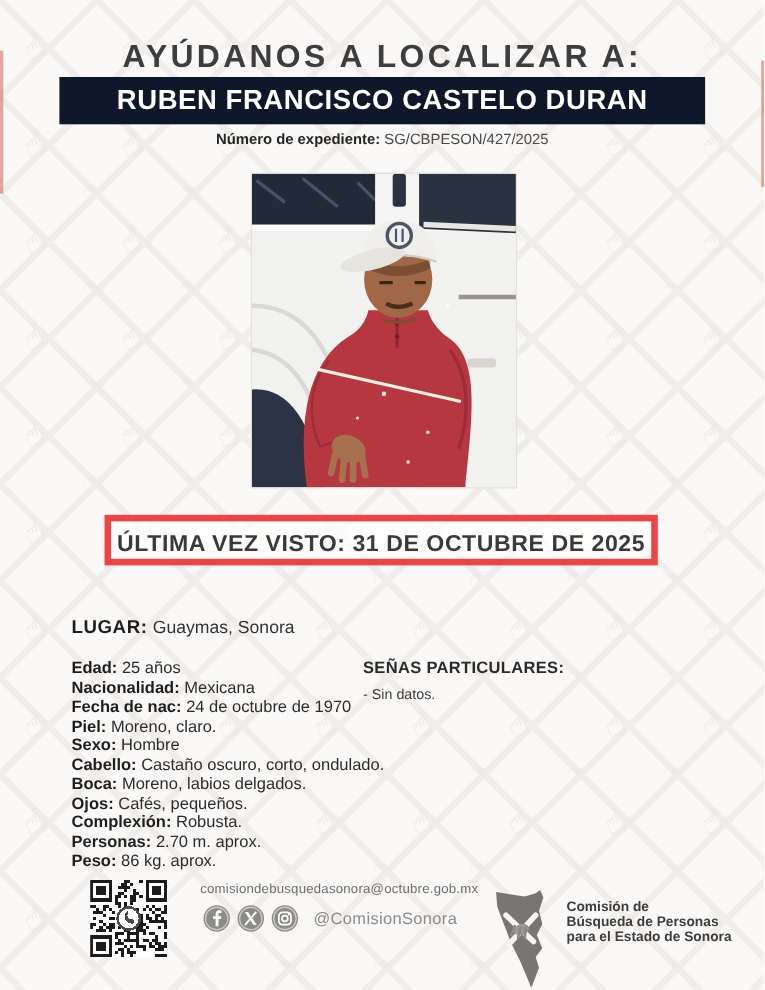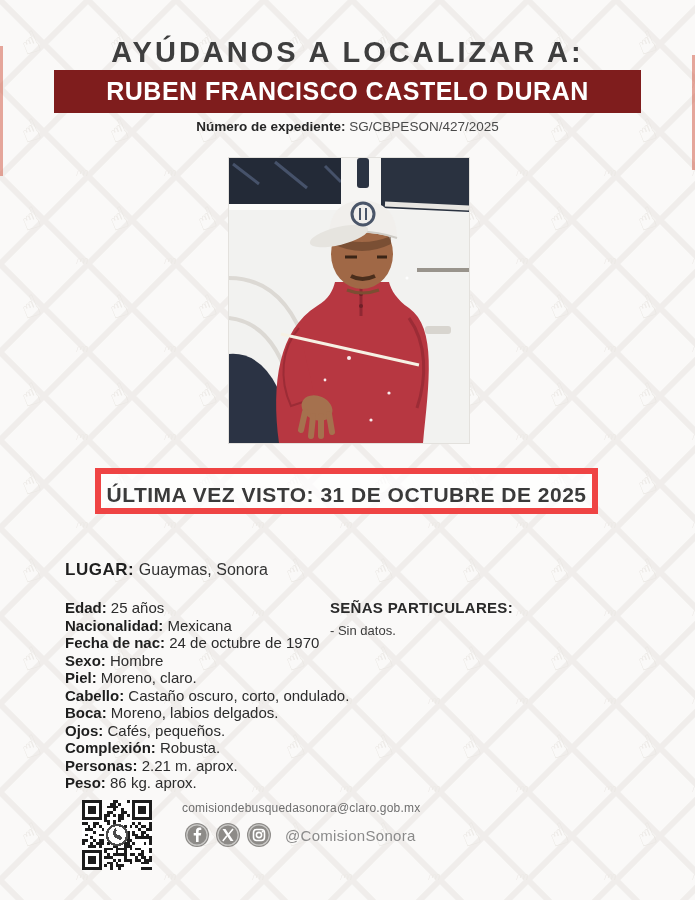--- a/index.html
+++ b/index.html
@@ -15,21 +15,21 @@
   .edge-tick.right{right:0;top:55px;height:115px;}
 
   .layer{position:absolute;z-index:2;}
 
   .main-title{
     left:0;right:0;top:36px;text-align:center;
     font-size:29px;font-weight:800;letter-spacing:3px;color:#3e3e3e;
     white-space:nowrap;
   }
   .name-banner{
-    left:54px;right:54px;top:70px;height:43px;background:#7f1d1d;
+    left:54px;right:54px;top:70px;height:43px;background:#0f172a;
     text-align:center;line-height:43px;
     font-size:25px;font-weight:800;letter-spacing:.5px;color:#ffffff;
     white-space:nowrap;
   }
   .case-line{left:0;right:0;top:119px;text-align:center;font-size:13.5px;color:#3a3a3a;}
   .case-line .lbl{font-weight:bold;color:#262626;}
   .case-line .val{color:#4a4a4a;}
 
   .photo-frame{
     left:228px;top:157px;width:242px;height:287px;
@@ -163,27 +163,27 @@
 
   <div class="layer location-line">
     <span class="lbl">LUGAR:</span>
     <span class="val">Guaymas, Sonora</span>
   </div>
 
   <div class="layer details">
     <div><span class="lbl">Edad:</span> <span>25 años</span></div>
     <div><span class="lbl">Nacionalidad:</span> <span>Mexicana</span></div>
     <div><span class="lbl">Fecha de nac:</span> <span>24 de octubre de 1970</span></div>
+    <div><span class="lbl">Piel:</span> <span>Moreno, claro.</span></div>
     <div><span class="lbl">Sexo:</span> <span>Hombre</span></div>
-    <div><span class="lbl">Piel:</span> <span>Moreno, claro.</span></div>
     <div><span class="lbl">Cabello:</span> <span>Castaño oscuro, corto, ondulado.</span></div>
     <div><span class="lbl">Boca:</span> <span>Moreno, labios delgados.</span></div>
     <div><span class="lbl">Ojos:</span> <span>Cafés, pequeños.</span></div>
     <div><span class="lbl">Complexión:</span> <span>Robusta.</span></div>
-    <div><span class="lbl">Personas:</span> <span>2.21 m. aprox.</span></div>
+    <div><span class="lbl">Personas:</span> <span>2.70 m. aprox.</span></div>
     <div><span class="lbl">Peso:</span> <span>86 kg. aprox.</span></div>
   </div>
 
   <div class="layer signs">
     <div class="heading">SEÑAS PARTICULARES:</div>
     <div class="value">- Sin datos.</div>
   </div>
 
   <div class="layer footer-contact">
     <div class="qr">
@@ -360,21 +360,21 @@
           <rect x="19" y="1" width="5" height="5" fill="#ffffff"></rect>
           <rect x="20" y="2" width="3" height="3" fill="#1c1c1c"></rect>
           <rect x="0" y="18" width="7" height="7" fill="#1c1c1c"></rect>
           <rect x="1" y="19" width="5" height="5" fill="#ffffff"></rect>
           <rect x="2" y="20" width="3" height="3" fill="#1c1c1c"></rect>
           <circle cx="12.5" cy="12.5" r="3.6" fill="#ffffff" stroke="#4a4a4a" stroke-width="0.8"></circle>
           <path d="M11.2,11 q-0.6,2.4 2.6,3.4 l0.6,-1 -1,-0.9 -0.6,0.3 q-0.7,-0.6 -0.8,-1.3 l0.5,-0.4 -0.4,-1.2 Z" fill="#4a4a4a"></path>
         </svg>
     </div>
     <div class="contact-rows">
-      <div class="email-line">comisiondebusquedasonora@claro.gob.mx</div>
+      <div class="email-line">comisiondebusquedasonora@octubre.gob.mx</div>
       <div class="social-row">
         <svg class="social-circle" viewBox="0 0 26 26">
           <circle cx="13" cy="13" r="12" fill="#8d8b88"></circle>
           <circle cx="13" cy="13" r="10.2" fill="none" stroke="#f4f3f1" stroke-width="1.2" opacity=".6"></circle>
           <path d="M14.6,20 V13.5 h2.2 l0.4,-2.6 h-2.6 v-1.6 c0,-0.8 0.3,-1.4 1.4,-1.4 h1.3 V5.7 c-0.3,0 -1.1,-0.1 -2,-0.1 c-2,0 -3.3,1.2 -3.3,3.4 v1.9 H9.7 v2.6 h2.3 V20 Z" fill="#ffffff"></path>
         </svg>
         <svg class="social-circle" viewBox="0 0 26 26">
           <circle cx="13" cy="13" r="12" fill="#8d8b88"></circle>
           <circle cx="13" cy="13" r="10.2" fill="none" stroke="#f4f3f1" stroke-width="1.2" opacity=".6"></circle>
           <path d="M7.5,7 h3 l8,12 h-3 Z" fill="#ffffff"></path>
@@ -385,14 +385,32 @@
           <circle cx="13" cy="13" r="10.2" fill="none" stroke="#f4f3f1" stroke-width="1.2" opacity=".6"></circle>
           <rect x="7.5" y="7.5" width="11" height="11" rx="3.2" fill="none" stroke="#ffffff" stroke-width="1.6"></rect>
           <circle cx="13" cy="13" r="2.6" fill="none" stroke="#ffffff" stroke-width="1.6"></circle>
           <circle cx="16.6" cy="9.4" r="1" fill="#ffffff"></circle>
         </svg>
         <span class="social-handle">@ComisionSonora</span>
       </div>
     </div>
   </div>
 
+  <div class="layer org-logo">
+    <svg class="state-shape" viewBox="0 0 62 94">
+      <path d="M4,5 L30,9 L40,6 L44,3 L47,10 L43,22 L46,34 L41,44 L46,56 L40,64 L43,74 L36,92 L31,80 L26,68 L18,52 L11,34 L5,18 Z" fill="#777674"></path>
+      <g stroke="#f7f6f4" stroke-width="5" stroke-linecap="round" fill="none">
+        <path d="M13,26 L38,50"></path>
+        <path d="M40,26 L16,52"></path>
+      </g>
+      <g fill="#9a9896">
+        <ellipse cx="27" cy="39" rx="7" ry="5" transform="rotate(-18 27 39)"></ellipse>
+      </g>
+      <path d="M21,36 l-3,8 M26,38 l-2,9 M31,38 l-1,9" stroke="#8a8886" stroke-width="2.4" stroke-linecap="round"></path>
+    </svg>
+    <div class="org-text">
+      <div>Comisión de</div>
+      <div>Búsqueda de Personas</div>
+      <div>para el Estado de Sonora</div>
+    </div>
+  </div>
 
 </div>
 
 </body></html>

